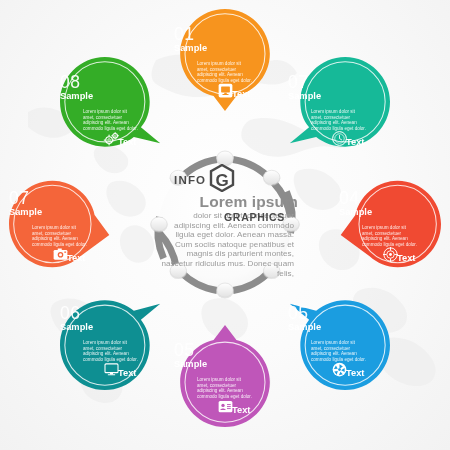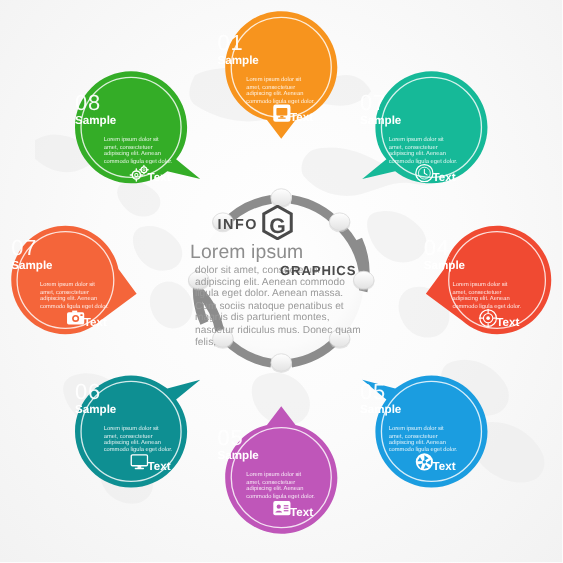--- a/index.html
+++ b/index.html
@@ -40,21 +40,21 @@
     height: 156px;
   }
   #ring-svg { display:block; }
 
   #center-content {
     position: absolute;
     left: 152px;
     top: 160px;
     width: 146px;
     height: 132px;
-    text-align: left;
+    text-align: right;
     pointer-events: none;
   }
 
   
   .logo {
     position: relative;
     height: 32px;
     margin-bottom: 1px;
   }
   .logo-info {
@@ -80,21 +80,21 @@
     font-size: 10.5px;
     font-weight: bold;
     letter-spacing: 0.7px;
     color: #4a4a4a;
     margin-top: 46px;
   }
 
   .center-title {
     font-size: 15.5px;
     color: #8d8d8d;
-    font-weight: normal;
+    font-weight: bold;
     line-height: 17px;
     margin: 1px 0 1px 0;
     letter-spacing: 0.1px;
   }
   .center-body {
     font-size: 8.1px;
     line-height: 9.6px;
     color: #9a9a9a;
     padding: 0 4px;
     letter-spacing: 0.05px;

